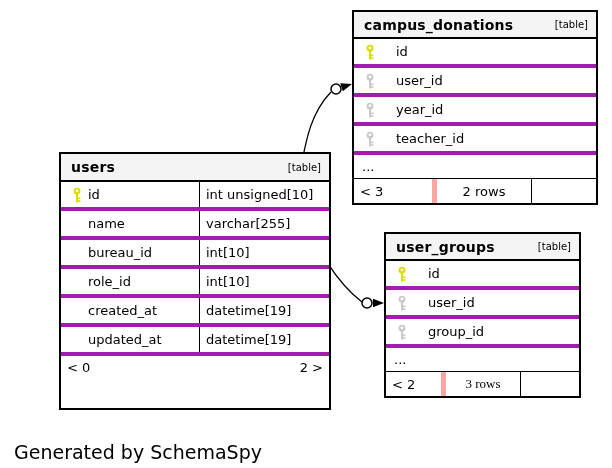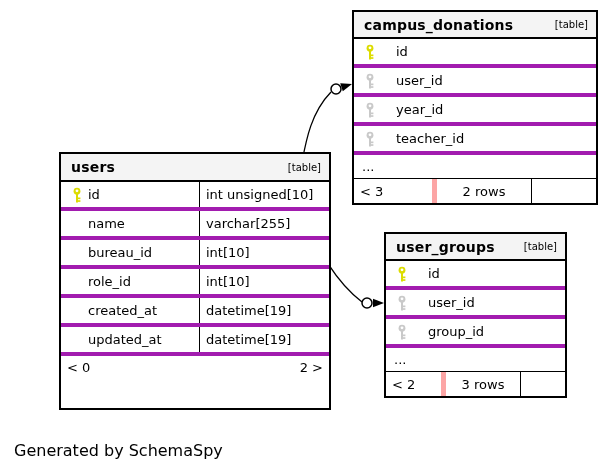--- a/index.html
+++ b/index.html
@@ -23,21 +23,21 @@
   .key-foreign{color:#c9c9c9;}
   .ellipsis-row{display:flex;align-items:center;border-bottom:1px solid #000;box-sizing:border-box;
                 height:24px;padding-left:8px;}
   .tfoot{display:flex;box-sizing:border-box;}
   .fcell{box-sizing:border-box;display:flex;align-items:center;height:100%;}
   .fcell.mid{border-left:5px solid #fca5a5;border-right:1px solid #000;justify-content:center;}
   .fcell.left{padding-left:6px;justify-content:flex-start;}
   .fcell.right{padding-right:6px;justify-content:flex-end;flex:1;}
   .users-t .tfoot{height:23px;}
   .cd-t .tfoot,.ug-t .tfoot{height:24px;}
-  #credit{position:absolute;left:14px;top:441px;font-size:16px;z-index:1;}
+  #credit{position:absolute;left:14px;top:441px;font-size:19px;z-index:1;}
 </style>
 </head>
 <body>
 
 <div id="canvas">
 
   <svg id="rel-svg" width="612" height="468">
     <path d="M 288 196 C 307 187, 296 128, 331 92" fill="none" stroke="#000" stroke-width="1.3"></path>
     <path d="M 288 196 C 307 206, 314 264, 362 302" fill="none" stroke="#000" stroke-width="1.3"></path>
     <circle cx="336" cy="89" r="5" fill="#fff" stroke="#000" stroke-width="1.5"></circle>
@@ -161,21 +161,21 @@
       <span class="colname">teacher_id</span>
     </div>
     <div class="ellipsis-row">...</div>
     <div class="tfoot">
       <div class="fcell left" style="width:78px;">&lt; 3</div>
       <div class="fcell mid" style="width:100px;">2 rows</div>
       <div class="fcell right"></div>
     </div>
   </div>
 
-  <div class="dbtable ug-t wide-gap" style="left:384px;top:232px;width:183px;height:166px;text-align:right;">
+  <div class="dbtable ug-t wide-gap" style="left:384px;top:232px;width:197px;height:166px;text-align:right;">
     <div class="thead" style="height:27px;">
       <span class="tname">user_groups</span>
       <span class="ttag">[table]</span>
     </div>
     <div class="row">
       <span class="keybox key-primary">
         <svg width="12" height="16" viewBox="0 0 12 16">
             <circle cx="6" cy="4.2" r="3.4" fill="currentColor"></circle>
             <circle cx="6" cy="3.8" r="1.4" fill="#fff"></circle>
             <rect x="5" y="7" width="2" height="8.5" fill="currentColor"></rect>
@@ -205,20 +205,20 @@
             <rect x="5" y="7" width="2" height="8.5" fill="currentColor"></rect>
             <rect x="7" y="10.5" width="2.4" height="1.7" fill="currentColor"></rect>
             <rect x="7" y="13.2" width="2.4" height="1.7" fill="currentColor"></rect>
           </svg>
       </span>
       <span class="colname">group_id</span>
     </div>
     <div class="ellipsis-row">...</div>
     <div class="tfoot">
       <div class="fcell left" style="width:55px;">&lt; 2</div>
-      <div class="fcell mid" style="width:80px;">3 rows</div>
+      <div class="fcell mid" style="width:80px;font-family:Liberation Serif, serif;">3 rows</div>
       <div class="fcell right"></div>
     </div>
   </div>
 
   <div id="credit">Generated by SchemaSpy</div>
 
 </div>
 
 </body></html>

